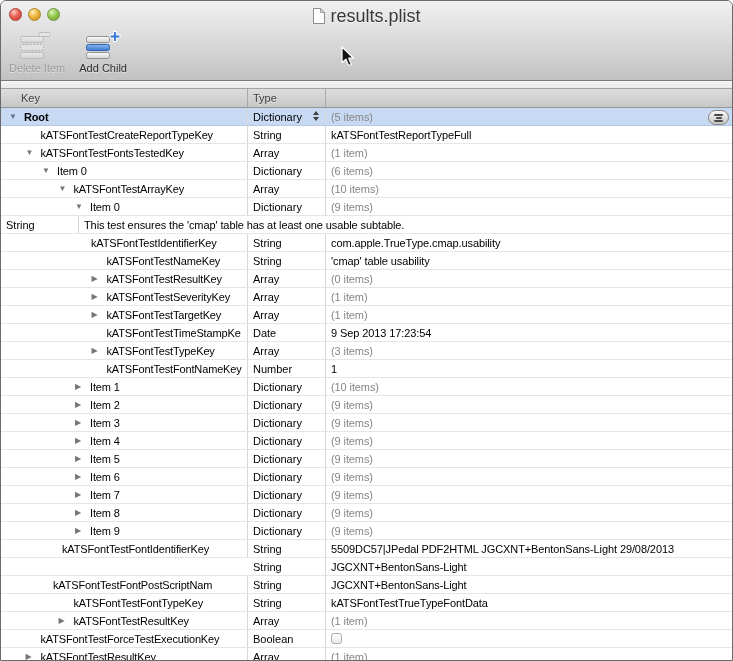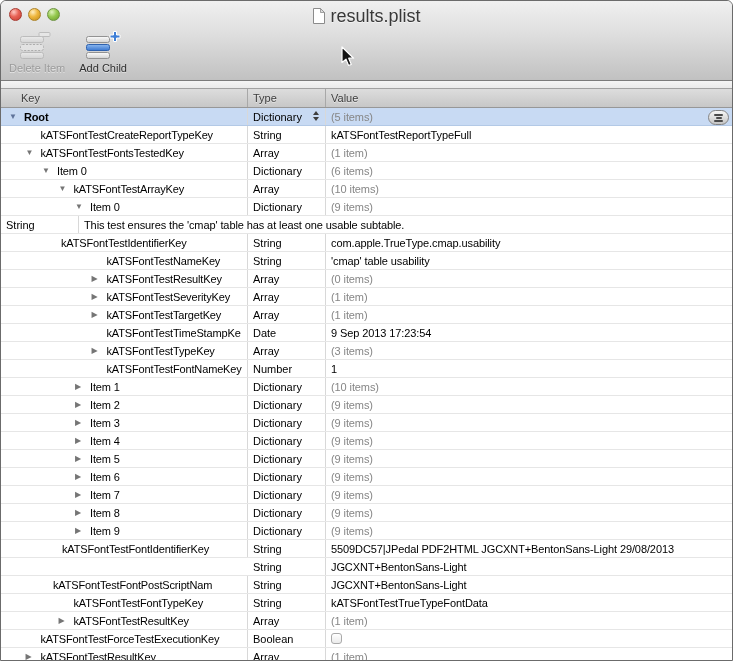--- a/index.html
+++ b/index.html
@@ -113,21 +113,20 @@
         <span class="tool-label">Add Child</span>
       </div>
     </div>
   </div>
 
   <div class="gapstrip"></div>
 
   <div class="thead">
     <div class="th key">Key</div>
     <div class="th type">Type</div>
-    <div class="th value">Value</div>
   </div>
 
   <div class="tbody">
       <div class="row selected">
         <div class="cell ckey" style="padding-left: 8px;">
           <div class="tri">▼</div>
           <div class="ktext bold">Root</div>
         </div>
         <div class="cell ctype">
           <div class="ttext">Dictionary</div>
@@ -202,21 +201,21 @@
       </div>
       <div class="row">
         <div class="cell ctype">
           <div class="ttext">String</div>
         </div>
         <div class="cell cvalue">
           <div class="vtext">This test ensures the 'cmap' table has at least one usable subtable.</div>
         </div>
       </div>
       <div class="row">
-        <div class="cell ckey" style="padding-left: 45px;">
+        <div class="cell ckey" style="padding-left: 75px;">
           <div class="tri"></div>
           <div class="ktext">kATSFontTestIdentifierKey</div>
         </div>
         <div class="cell ctype">
           <div class="ttext">String</div>
         </div>
         <div class="cell cvalue">
           <div class="vtext">com.apple.TrueType.cmap.usability</div>
         </div>
       </div>

